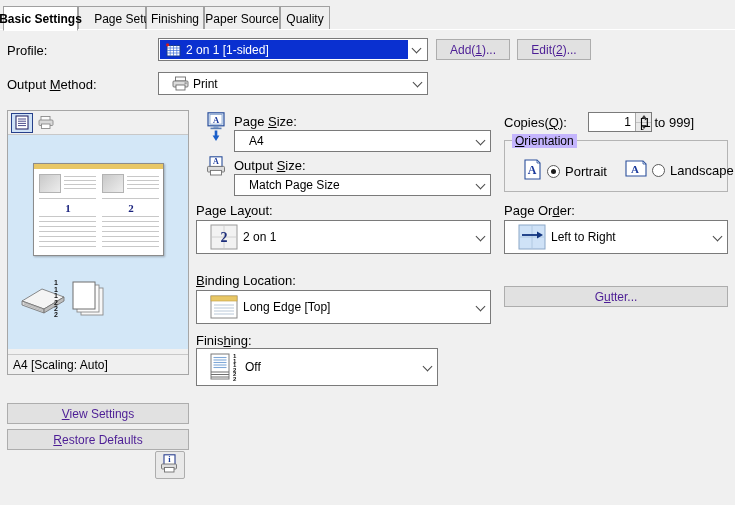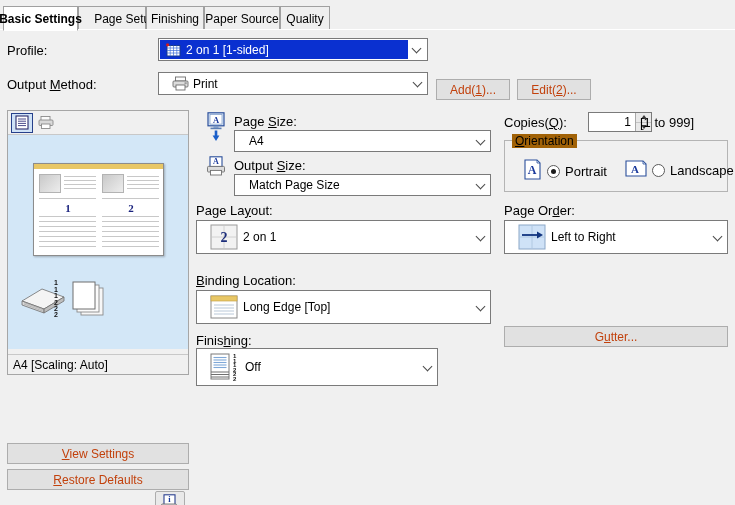--- a/index.html
+++ b/index.html
@@ -69,24 +69,23 @@
     border-bottom: 1.4px solid #4a4a4a;
     transform: rotate(-45deg);
   }
   .combo .cicon { width: 26px; display: flex; align-items: center; justify-content: center; flex: none; }
 
   
   .btn {
     position: absolute;
     background: #e1e1e1;
     border: 1px solid #adadad;
-    font-size: 12px; color: #c2410c;
+    font-size: 12px; color: #4c1d95;
     display: flex; align-items: center; justify-content: center;
     white-space: nowrap;
-    margin-top: 40px;
   }
 
   
   .preview-wrap {
     position: absolute; left: 7px; top: 80px; width: 182px; height: 265px;
     border: 1px solid #a6a6a6; background: #f0f0f0;
   }
   .preview-toolbar {
     position: absolute; left: 0; top: 0; width: 100%; height: 24px;
     background: #f0f0f0; border-bottom: 1px solid #c8c8c8;
@@ -130,21 +129,21 @@
     font-family: "Liberation Serif", serif;
   }
 
   
   .group {
     position: absolute;
     border: 1px solid #b4b4b4;
   }
   .group-title {
     position: absolute; top: -7px; left: 7px;
-    background: #a16207; padding: 0 3px; font-size: 12px;
+    background: #c4b5fd; padding: 0 3px; font-size: 12px;
   }
 
   
   .radio-row { position: absolute; display: flex; align-items: center; gap: 5px; }
   .radio {
     width: 13px; height: 13px; border-radius: 50%;
     border: 1px solid #5a5a5a; background: #fff;
     display: inline-block; position: relative; flex: none;
   }
   .radio.on::after {

